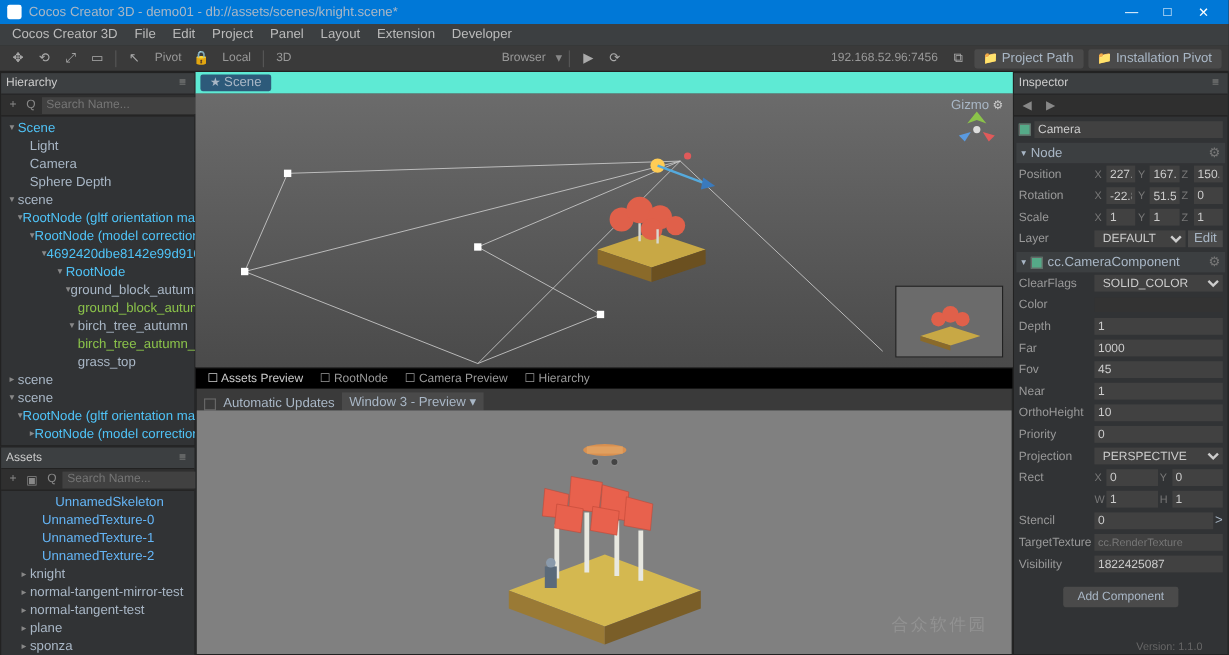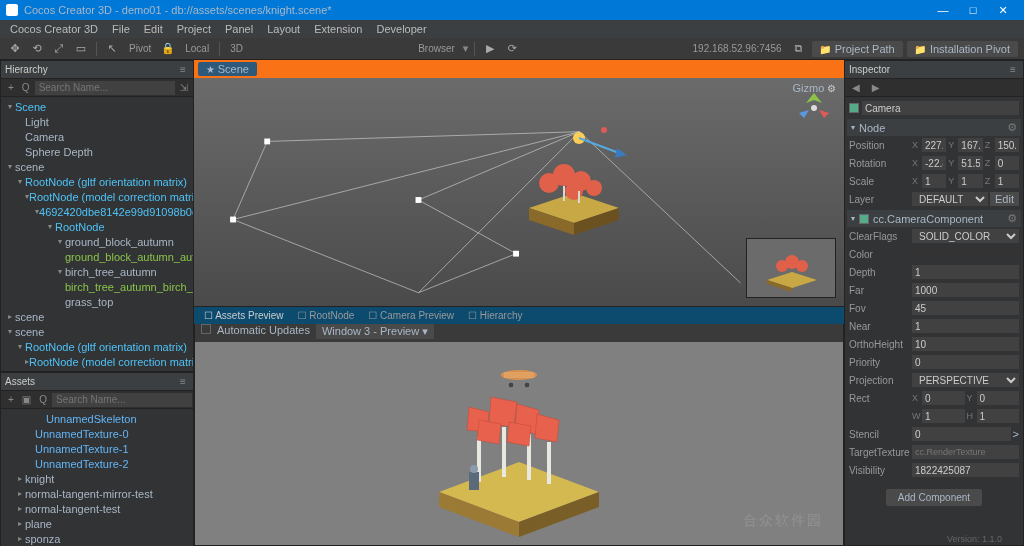--- a/index.html
+++ b/index.html
@@ -23,37 +23,37 @@
 .panel-head .picon{width:12px;font-size:10px;color:#888;cursor:pointer;text-align:center}
 .panel-sub{background:#2f2f2f;height:18px;display:flex;align-items:center;padding:0 4px;gap:2px;border-bottom:1px solid #222}
 .panel-sub .sbtn{font-size:10px;color:#888;cursor:pointer;padding:0 3px}
 .panel-sub input{flex:1;background:#414141;border:none;outline:none;color:#aaa;font-size:10px;padding:2px 4px;height:14px}
 .tree{flex:1;overflow:auto;padding:2px 0}
 .tree .node{display:flex;align-items:center;height:15px;padding-right:4px;cursor:pointer;white-space:nowrap;font-size:10px}
 .tree .arrow{width:10px;text-align:center;color:#888;font-size:8px}
 .cyan{color:#4fc3f7}
 .green{color:#8bc34a}
 .blue{color:#64b5f6}
-.left{width:194px;display:flex;flex-direction:column}
+.left{width:163px;display:flex;flex-direction:column}
 .center{flex:1;display:flex;flex-direction:column;min-width:0}
 .right{width:180px;display:flex;}
 .viewport{flex:1;background:#444;position:relative;display:flex;flex-direction:column}
-.vp-tabs{background:#f97316;height:18px;display:flex;align-items:center;gap:4px;padding:0 4px}
+.vp-tabs{background:#5eead4;height:18px;display:flex;align-items:center;gap:4px;padding:0 4px}
 .vp-tab{background:#2d5a7a;padding:1px 8px;font-size:10px;border-radius:2px;cursor:pointer}
 .scene3d{flex:1;background:linear-gradient(180deg,#6b6b6b 0%,#4a4a4a 100%);position:relative;overflow:hidden}
 .gizmo-lbl{position:absolute;top:4px;right:8px;font-size:10px;color:#ccc}
 .wireframe{position:absolute;inset:0;pointer-events:none}
 .axisgizmo{position:absolute;top:10px;right:10px;width:40px;height:40px}
 .minimap{position:absolute;bottom:8px;right:8px;width:90px;height:60px;background:#6b6b6b;border:1px solid #222}
 .mini-island{position:absolute;bottom:5px;left:15px;width:60px;height:40px}
-.bottom-tabs{background:#0c4a6e;height:18px;display:flex;align-items:center;gap:2px;padding:0 4px;border-top:1px solid #222}
+.bottom-tabs{background:#000000;height:18px;display:flex;align-items:center;gap:2px;padding:0 4px;border-top:1px solid #222}
 .bottom-tabs .btab{padding:1px 6px;font-size:10px;color:#999;cursor:pointer}
 .bottom-tabs .btab:first-child{color:#ccc}
 .preview{flex:1;background:#808080;position:relative}
-.preview-bar{background:#3a3a3a;height:18px;display:flex;align-items:flex-start;gap:6px;padding:0 6px;font-size:10px;color:#999}
+.preview-bar{background:#3a3a3a;height:18px;display:flex;align-items:flex-end;gap:6px;padding:0 6px;font-size:10px;color:#999}
 .preview-bar .chk{width:10px;height:10px;border:1px solid #666;display:inline-block}
 .preview-scene{position:absolute;inset:18px 0 0 0;display:flex;align-items:center;justify-content:center}
 .island-big{position:relative;width:220px;height:180px}
 .insp-body{flex:1;overflow:auto;padding:2px}
 .insp-row{display:flex;align-items:center;height:18px;gap:3px;padding:0 2px}
 .insp-row .rlabel{width:60px;font-size:10px;color:#999;flex-shrink:0}
 .insp-row .field{flex:1;display:flex;gap:2px;align-items:center}
 .insp-row .ax{font-size:9px;color:#777;width:8px}
 .insp-row input,.insp-row select{flex:1;background:#414141;border:none;color:#ccc;font-size:10px;padding:1px 3px;height:14px;min-width:0;width:100%}
 .insp-sec{background:#3c3f41;height:17px;display:flex;align-items:center;padding:0 4px;font-size:10px;color:#ccc;gap:4px;margin-top:2px}

